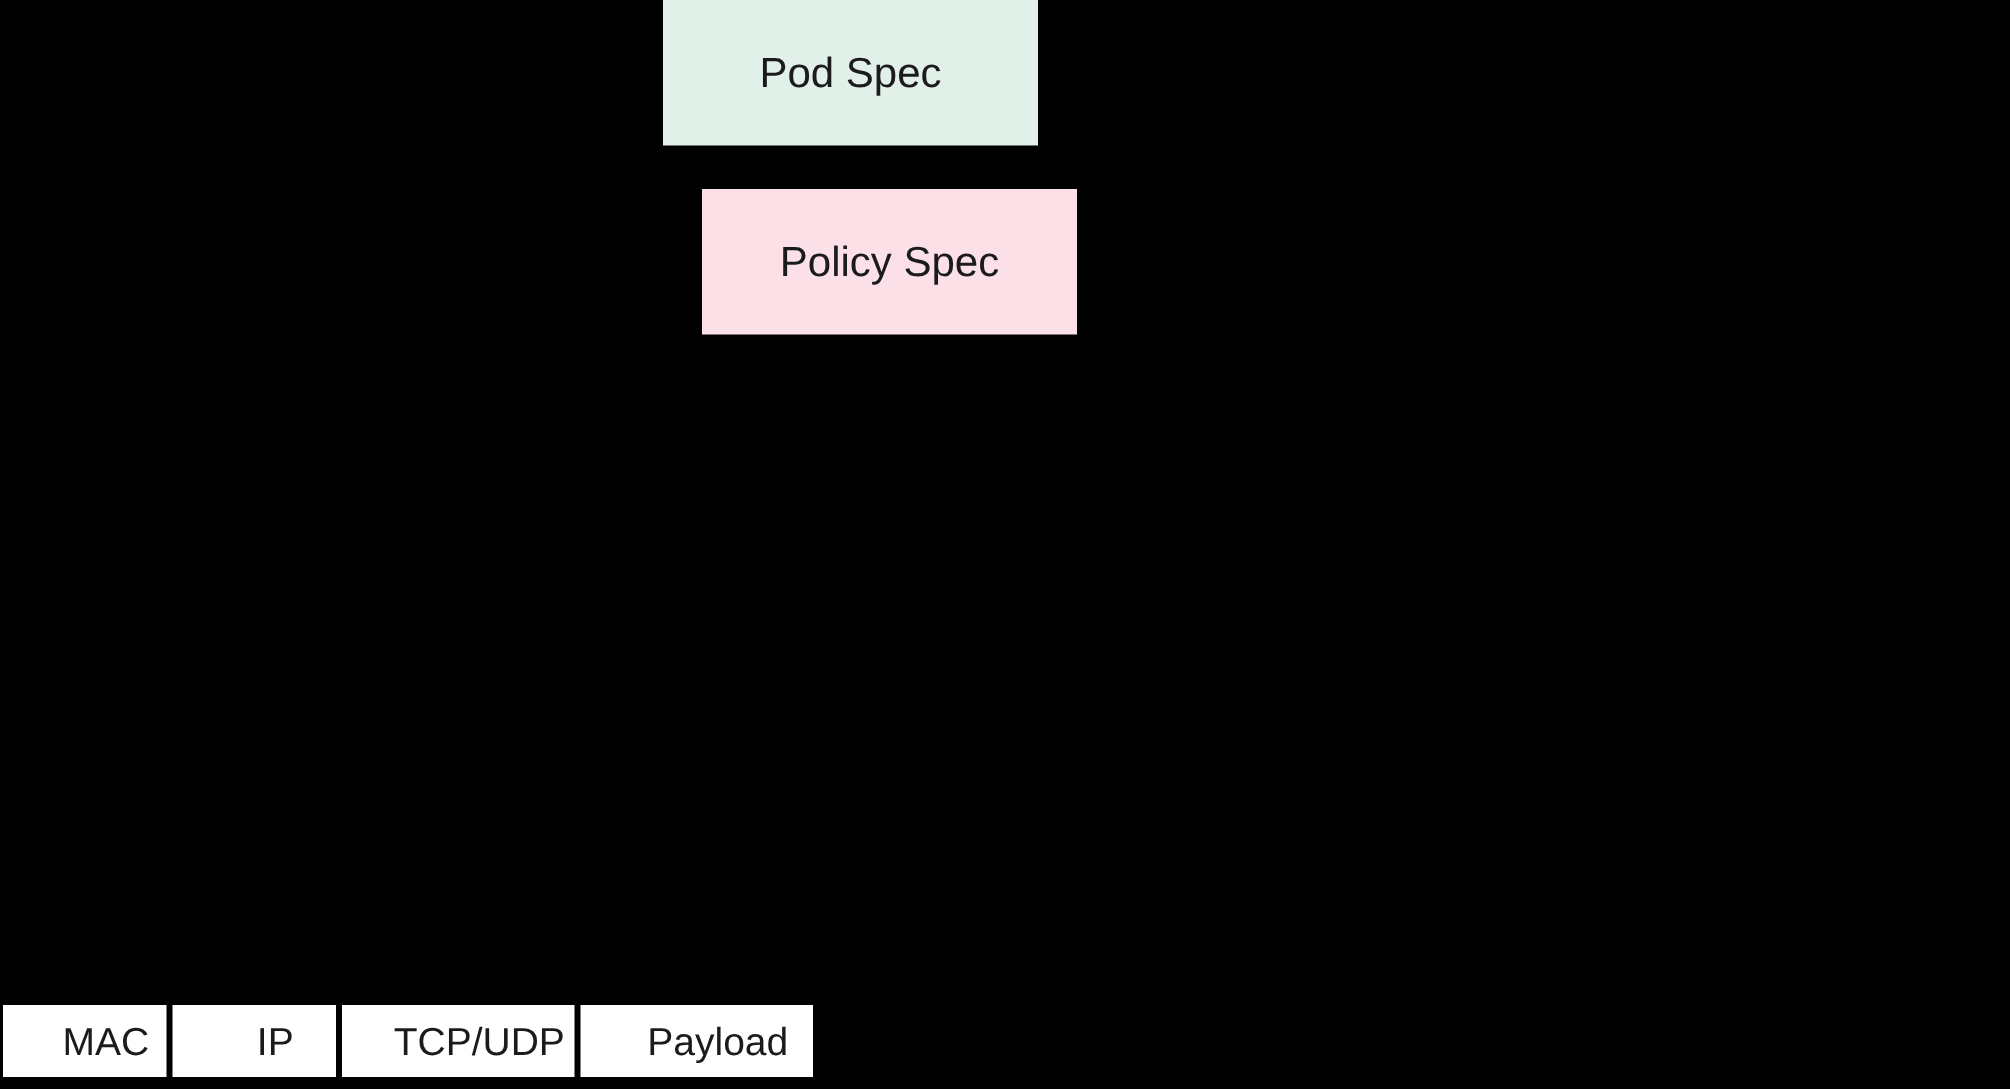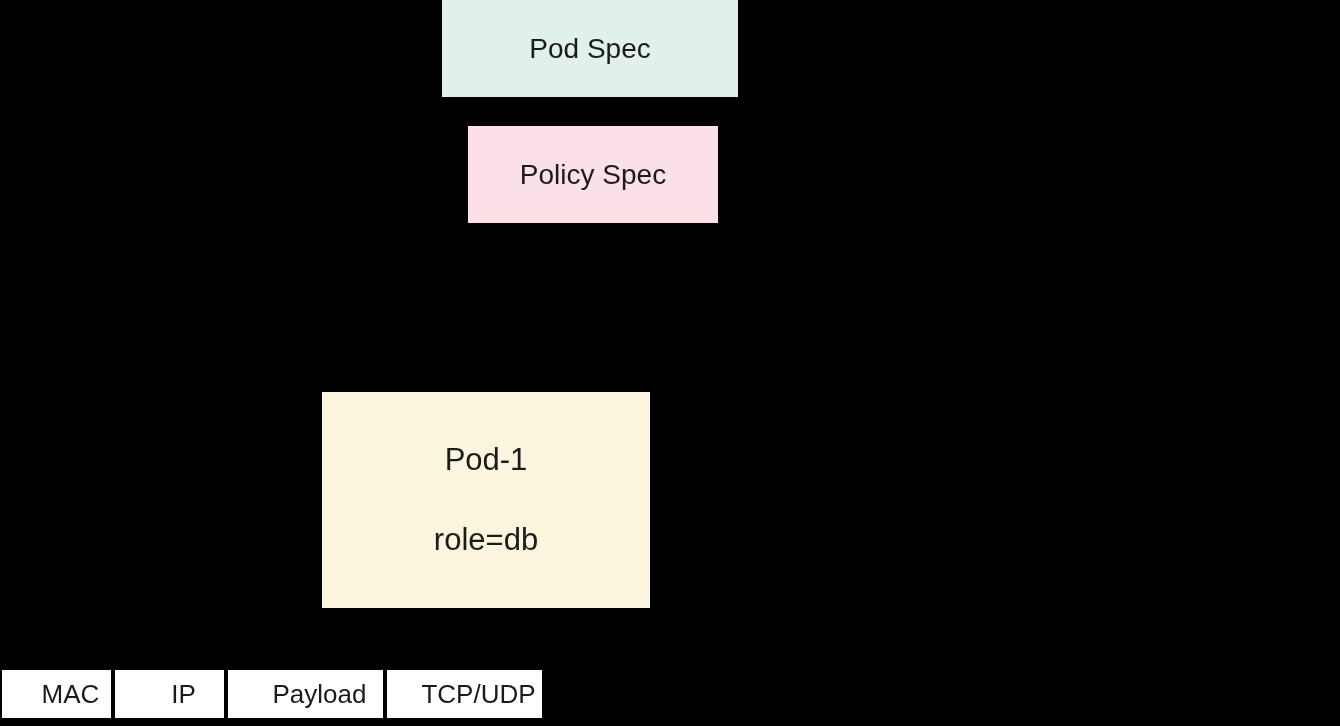--- a/index.html
+++ b/index.html
@@ -23,21 +23,21 @@
     position: absolute;
     display: flex;
     align-items: center;
     justify-content: center;
     color: #1b1b1b;
     text-align: center;
   }
   .pod-spec {
     left: 442px;
     top: 0;
-    width: 296px;
+    width: 250px;
     height: 97px;
     font-size: 28px;
   }
   .policy-spec {
     left: 468px;
     top: 126px;
     width: 250px;
     height: 97px;
     font-size: 28px;
   }
@@ -75,25 +75,21 @@
 <div class="diagram">
 
   <div class="box pod-spec" style="background-color: rgb(225, 240, 232);">
     <span>Pod Spec</span>
   </div>
 
   <div class="box policy-spec" style="background-color: rgb(251, 224, 232);">
     <span>Policy Spec</span>
   </div>
 
-  <div class="box pod1" style="background-color: rgb(252, 245, 221);">
-    <span>Pod-1</span>
-    <span>role=db</span>
-  </div>
 
   <div class="packet-row">
     <div class="packet-field w-small" style="background-color: rgb(255, 255, 255);">MAC</div>
     <div class="packet-field w-small" style="background-color: rgb(255, 255, 255);">IP</div>
+    <div class="packet-field w-large" style="background-color: rgb(255, 255, 255);">TCP/UDP</div>
     <div class="packet-field w-large" style="background-color: rgb(255, 255, 255);">Payload</div>
-    <div class="packet-field w-large" style="background-color: rgb(255, 255, 255);">TCP/UDP</div>
   </div>
 
 </div>
 
 </body></html>

